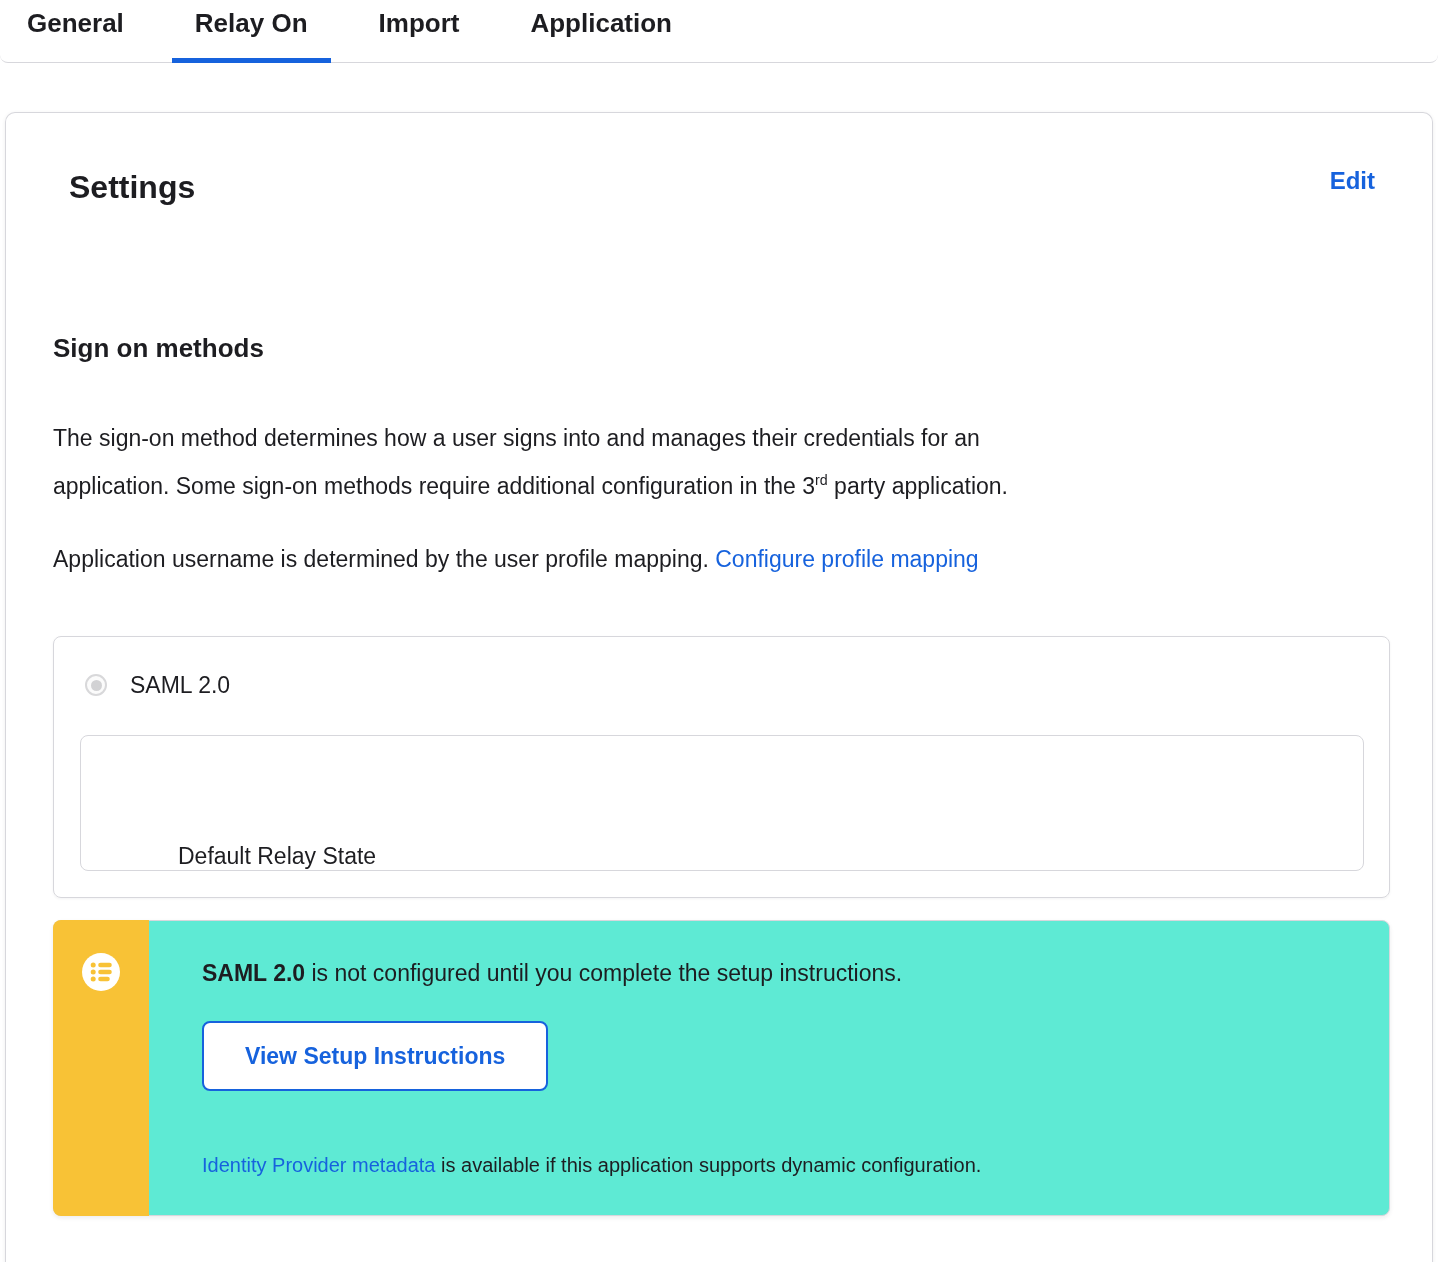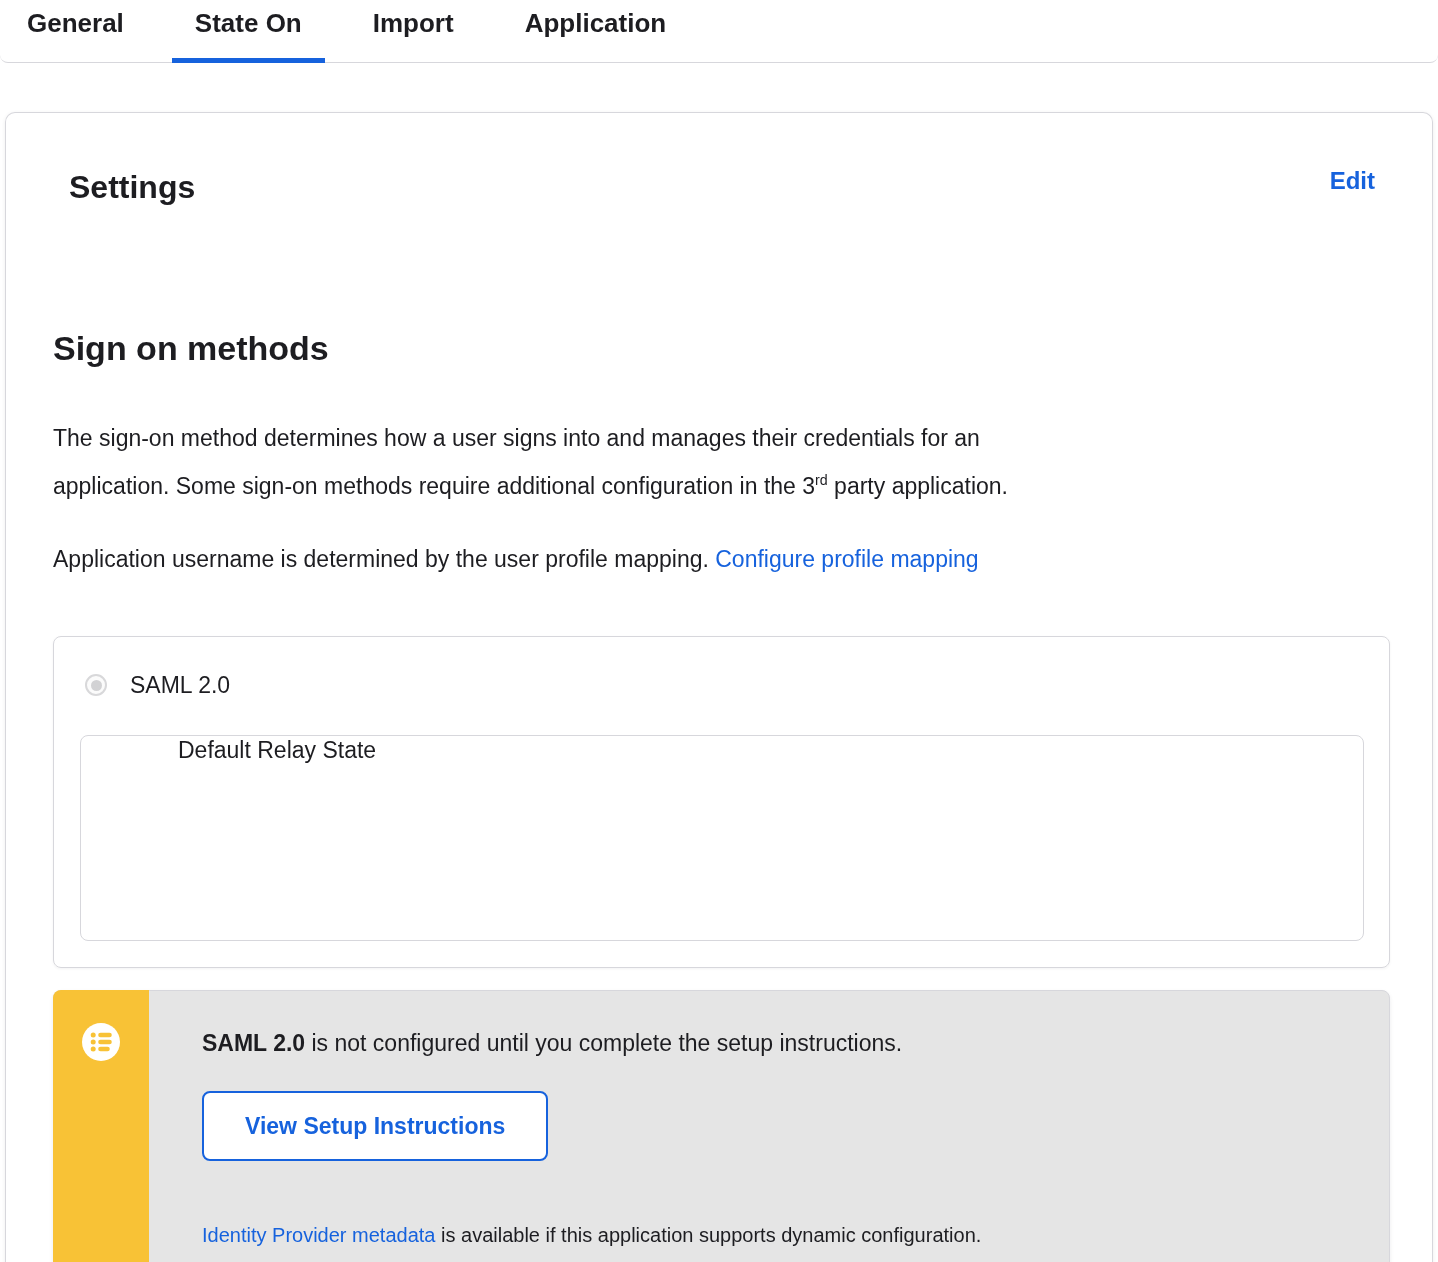--- a/index.html
+++ b/index.html
@@ -41,21 +41,21 @@
     box-shadow:0 1px 4px rgba(29,29,33,0.07);
     padding:38px 42px 0 47px;
   }
   .card-header{display:flex;justify-content:space-between;align-items:flex-start;}
   .card-title{margin:16px;font-size:32px;font-weight:700;line-height:40px;}
   .edit-link{
     margin:16px 15px 0 0;font-size:24px;font-weight:700;line-height:28px;
     color:var(--accent-blue,#1662dd);text-decoration:none;cursor:pointer;
   }
 
-  .section-heading{margin:108px 0 0;font-size:34px;font-weight:700;line-height:34px;}
+  .section-heading{margin:108px 0 0;font-size:26px;font-weight:700;line-height:34px;}
 
   .body-text{font-size:23px;line-height:48px;margin:0;}
   .desc{margin-top:49px;}
   .note{margin-top:25px;}
   sup{font-size:0.62em;line-height:0;vertical-align:super;}
   a.inline-link{color:var(--accent-blue,#1662dd);text-decoration:none;cursor:pointer;}
 
   
   .saml-box{
     margin-top:53px;
@@ -66,29 +66,29 @@
   .radio-row{display:flex;align-items:center;margin-left:5px;}
   .radio{
     width:22px;height:22px;border-radius:50%;
     border:2px solid #d8d8da;background:#fbfbfb;
     display:flex;align-items:center;justify-content:center;flex:0 0 auto;
   }
   .radio::after{content:"";width:11px;height:11px;border-radius:50%;background:#d2d2d4;}
   .radio-label{margin-left:23px;font-size:23px;line-height:28px;}
 
   .relay-box{
-    margin-top:36px;height:206px;
+    margin-top:36px;height:136px;
     border:1px solid var(--border-gray,#d7d7dc);border-radius:8px;
-    display:flex;align-items:flex-start;padding-left:97px;
+    display:flex;align-items:flex-end;padding-left:97px;
   }
   .relay-label{font-size:23px;line-height:28px;}
 
   
   .callout{
-    position:relative;margin-top:22px;background:#e5e5e5;
+    position:relative;margin-top:22px;background:#5eead4;
     border:1px solid var(--border-gray,#d7d7dc);border-radius:8px;
     box-shadow:0 2px 4px rgba(29,29,33,0.08);
     padding:36px 40px 34px 148px;
   }
   .callout-bar{
     position:absolute;left:-1px;top:-1px;bottom:-1px;width:96px;
     background:var(--caution-yellow,#f8c236);
     border-radius:8px 0 0 8px;
   }
   .callout-icon{position:absolute;left:29px;top:33px;width:38px;height:38px;}
@@ -101,21 +101,21 @@
     color:var(--accent-blue,#1662dd);font-family:Liberation Sans, sans-serif;
     font-size:23px;font-weight:700;cursor:pointer;
   }
   .metadata-line{margin-top:58px;font-size:20px;line-height:32px;}
 </style>
 </head>
 <body>
 
 <nav class="tabbar">
   <div class="tab">General</div>
-  <div class="tab active">State On</div>
+  <div class="tab active">Relay On</div>
   <div class="tab">Import</div>
   <div class="tab">Application</div>
 </nav>
 
 <section class="card">
 
   <div class="card-header">
     <h1 class="card-title">Settings</h1>
     <a class="edit-link">Edit</a>
   </div>

